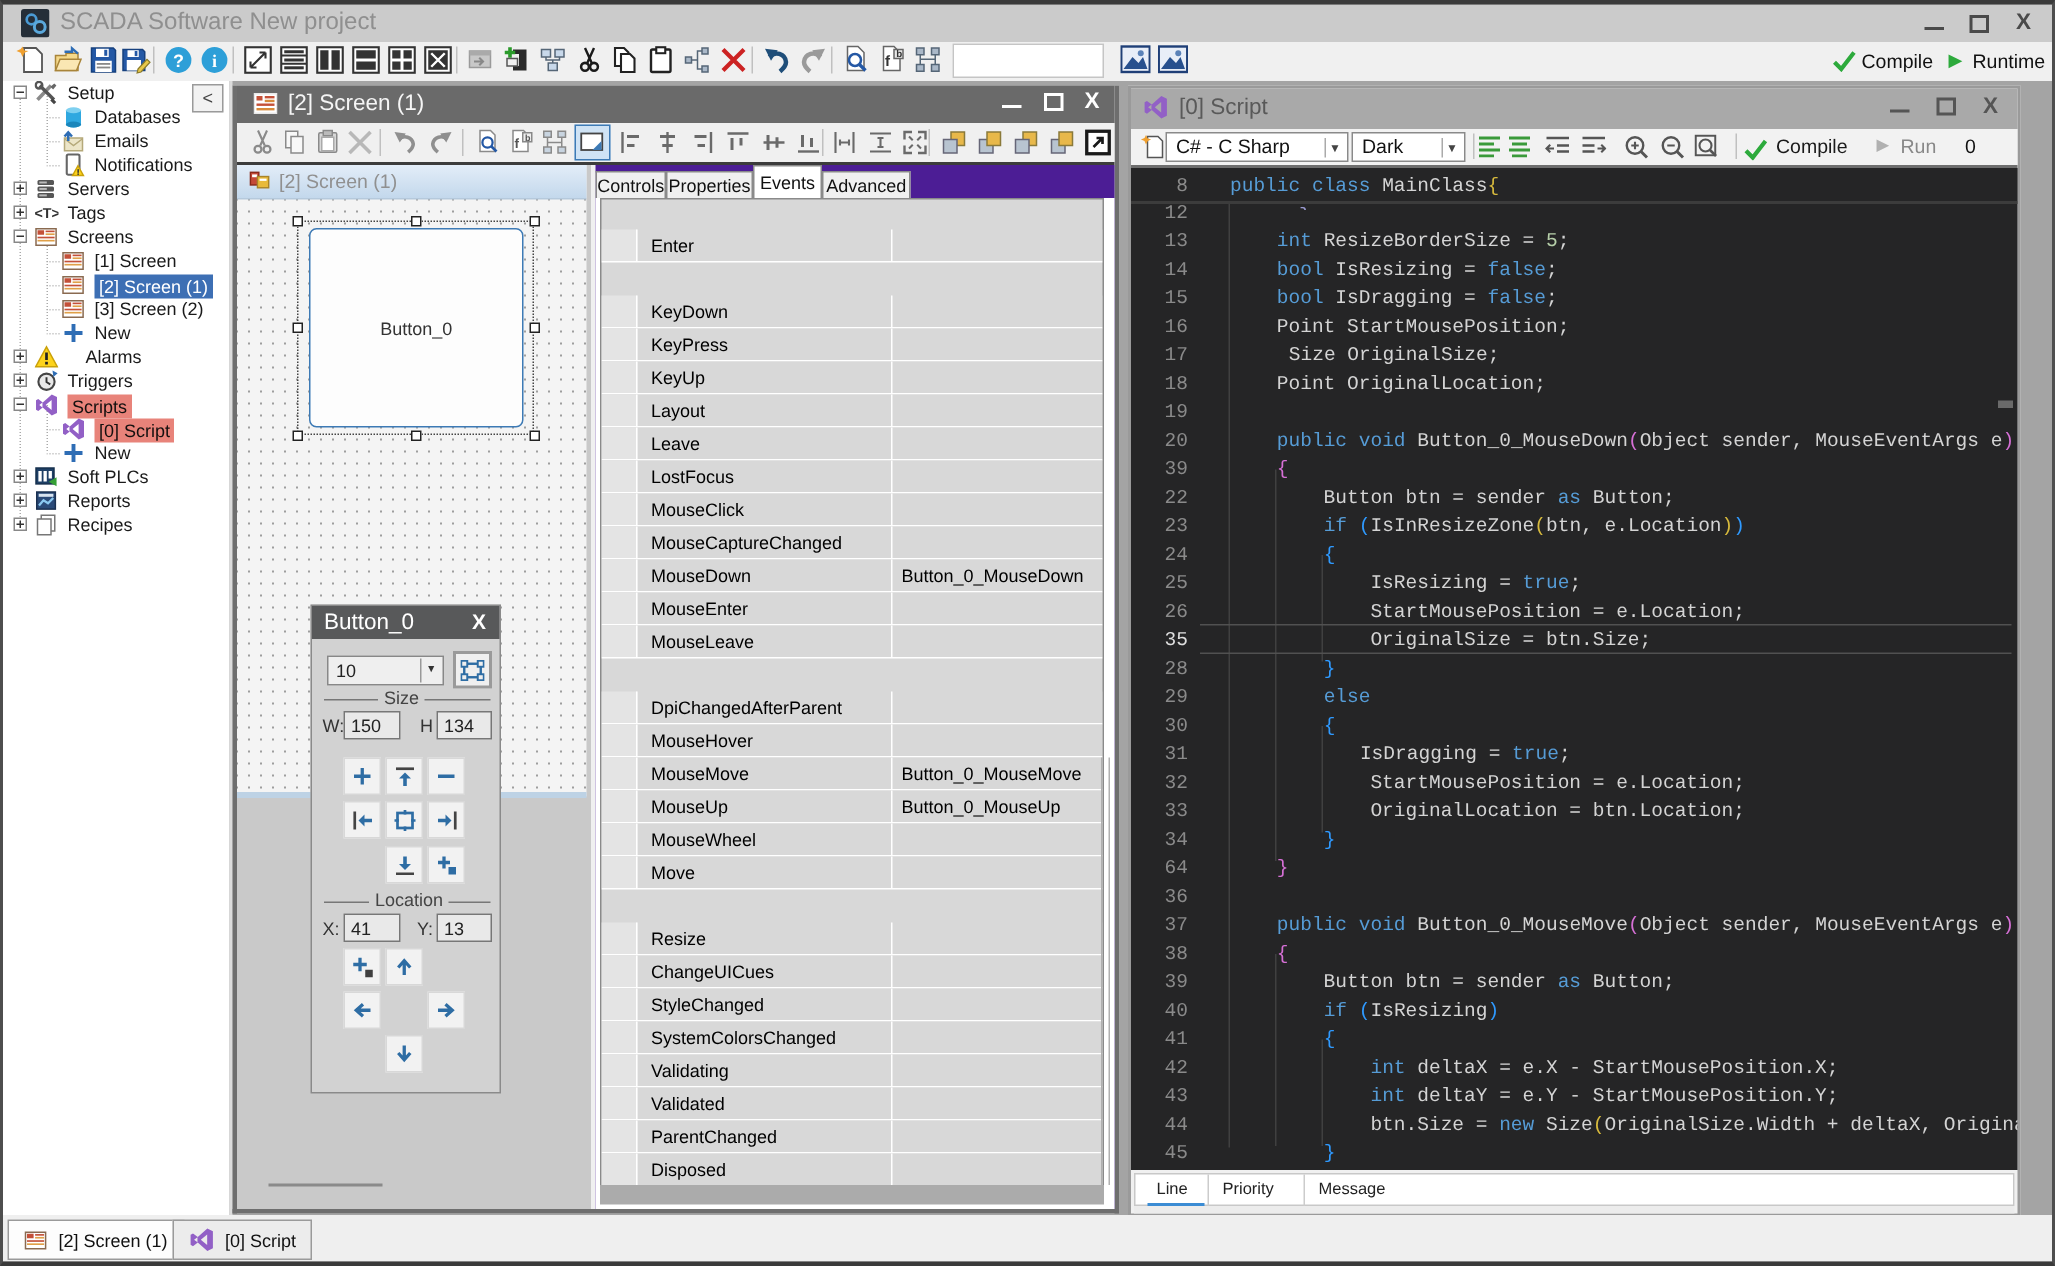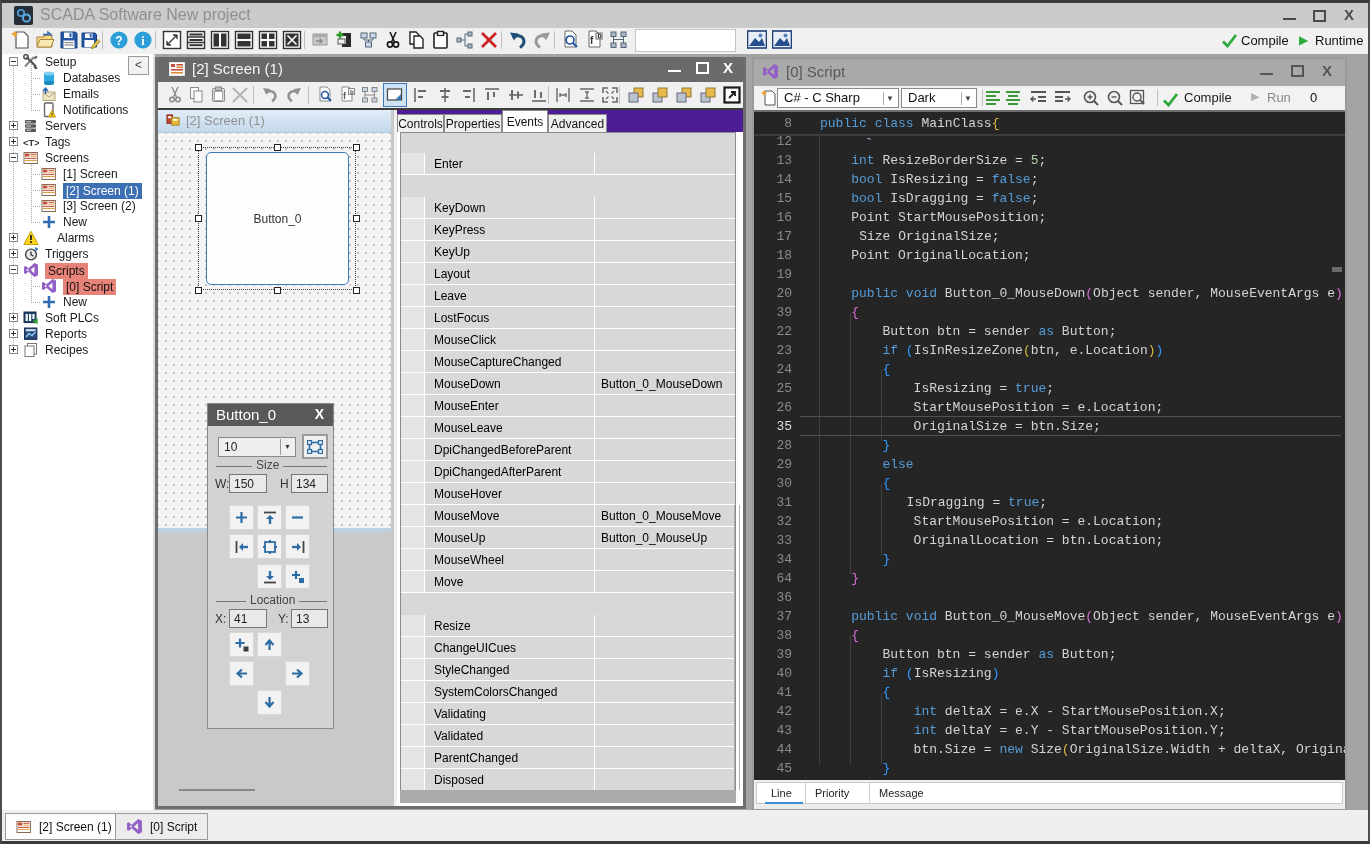--- a/index.html
+++ b/index.html
@@ -882,25 +882,20 @@
         </div>
       <div class="erow" style="top:262px">
           <div class="gut"></div>
           <div class="cdiv"></div>
           <span class="ev">MouseEnter</span>
         </div>
       <div class="erow" style="top:284px">
           <div class="gut"></div>
           <div class="cdiv"></div>
           <span class="ev">MouseLeave</span>
-        </div>
-      <div class="erow" style="top:306px">
-          <div class="gut"></div>
-          <div class="cdiv"></div>
-          <span class="ev">DpiChangedBeforeParent</span>
         </div>
       <div class="erow" style="top:328px">
           <div class="gut"></div>
           <div class="cdiv"></div>
           <span class="ev">DpiChangedAfterParent</span>
         </div>
       <div class="erow" style="top:350px">
           <div class="gut"></div>
           <div class="cdiv"></div>
           <span class="ev">MouseHover</span>

